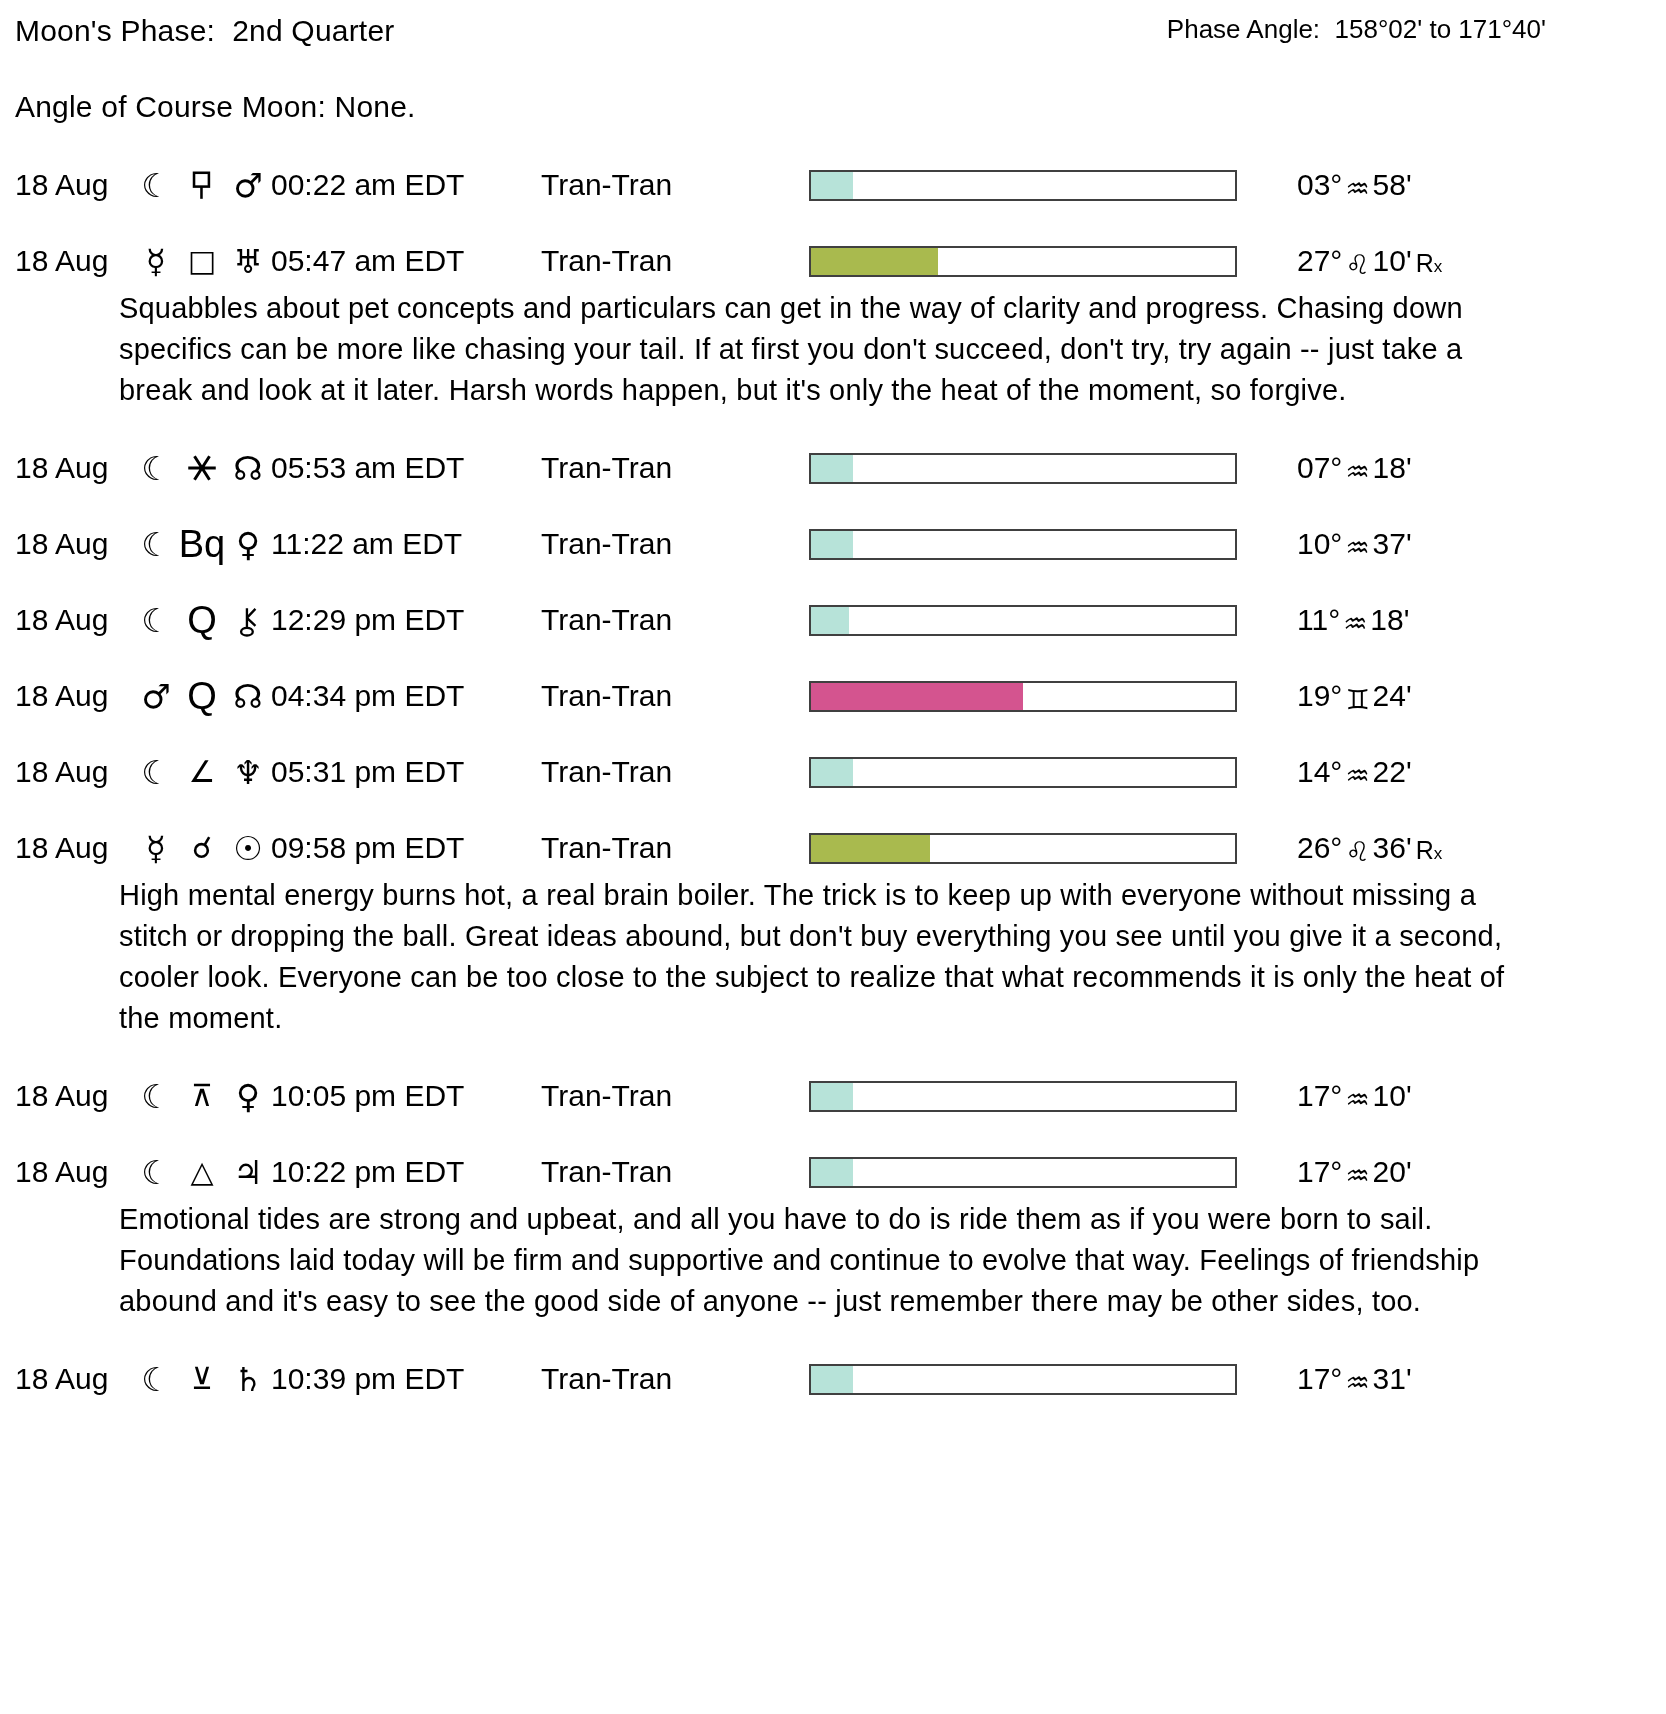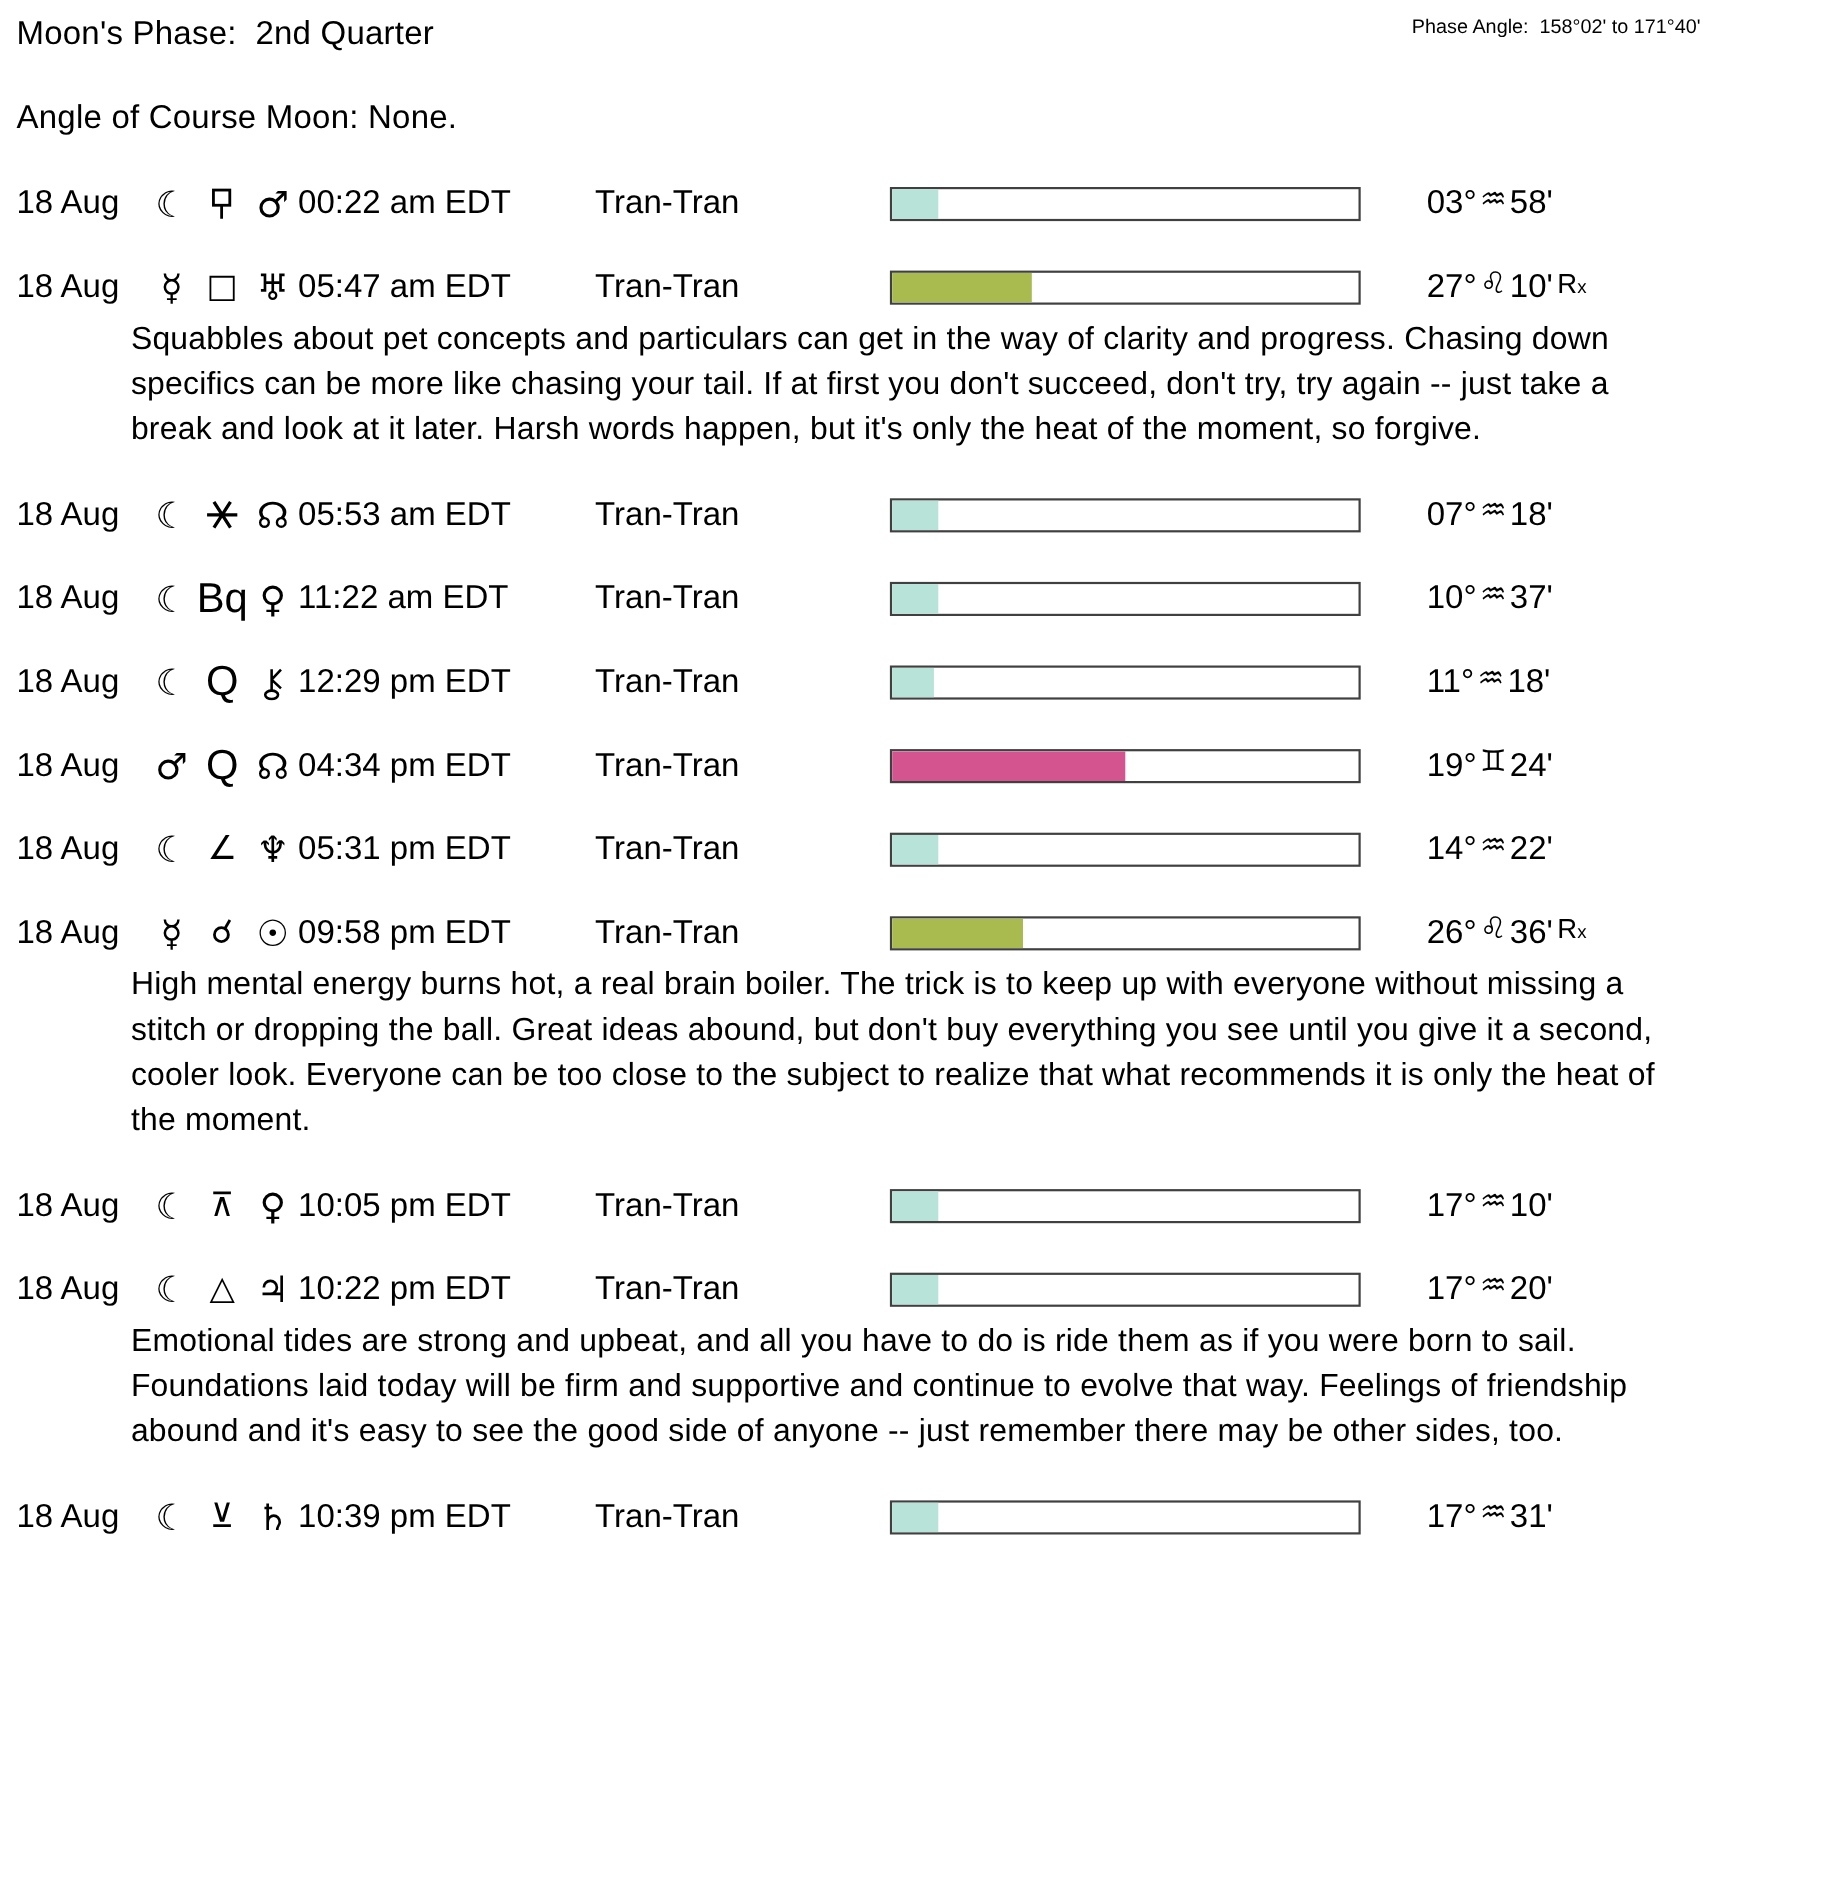--- a/index.html
+++ b/index.html
@@ -9,21 +9,21 @@
     color: #000000;
     font-family: "Liberation Sans", "DejaVu Sans", sans-serif;
     font-size: 30px;
     position: relative;
     overflow: hidden;
   }
   .content { width: 1520px; padding: 14px 0 0 15px; }
   .hdr-line { white-space: pre-wrap; margin-bottom: 42px; letter-spacing: 0.2px; }
   .phase-angle {
     position: absolute; top: 14px; right: 120px;
-    font-size: 18px; white-space: pre-wrap;
+    font-size: 26px; white-space: pre-wrap;
   }
   .title { text-align: center; margin-top: 52px; letter-spacing: 0.3px; }
   .entry { margin-top: 38px; }
   .row { display: flex; align-items: center; height: 38px; white-space: nowrap; }
   .date { width: 118px; flex: none; }
   .glyphs { width: 138px; flex: none; display: flex; align-items: center; }
   .g {
     font-family: "DejaVu Sans", sans-serif;
     display: inline-flex; align-items: center; justify-content: center;
     line-height: 1;
@@ -34,21 +34,21 @@
   .g.txt { font-family: "Liberation Sans", sans-serif; font-size: 38px; }
   .g svg { display: block; }
   .time { width: 270px; flex: none; }
   .type { width: 268px; flex: none; }
   .bar {
     width: 428px; height: 31px; flex: none;
     border: 2px solid #404040; background: #ffffff;
     position: relative; overflow: hidden; display: inline-block;
   }
   .fill { position: absolute; left: 0; top: 0; bottom: 0; }
-  .degree { display: inline-flex; align-items: flex-start; margin-left: 60px; }
+  .degree { display: inline-flex; align-items: flex-end; margin-left: 60px; }
   .g.sign { font-size: 27px; margin: 0 3px; }
   .rx { font-size: 25px; margin-left: 4px; }
   .rx-x { font-size: 17px; }
   .note {
     margin: 8px 0 0 104px;
     max-width: 1386px;
     font-size: 29px;
     line-height: 41px;
     letter-spacing: 0.2px;
   }

